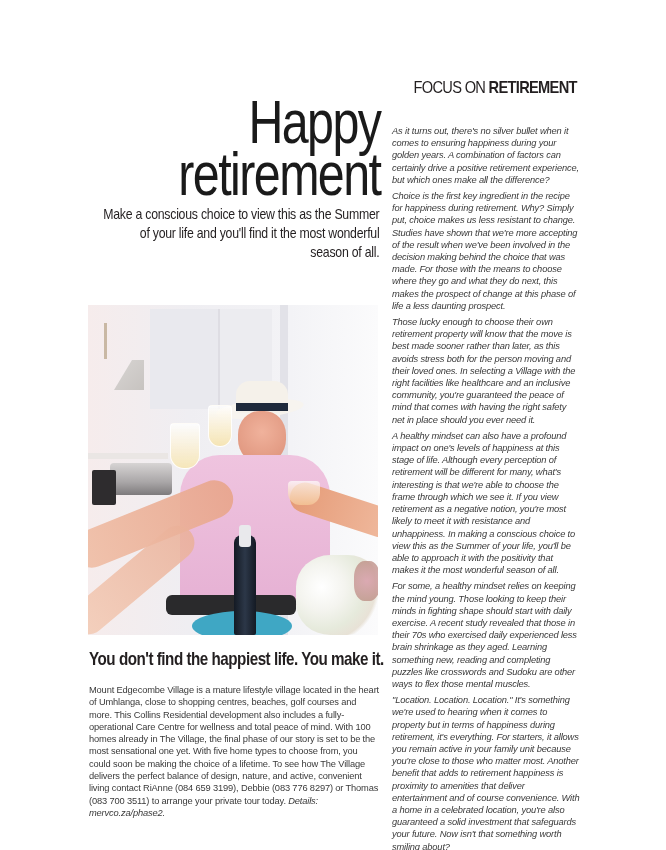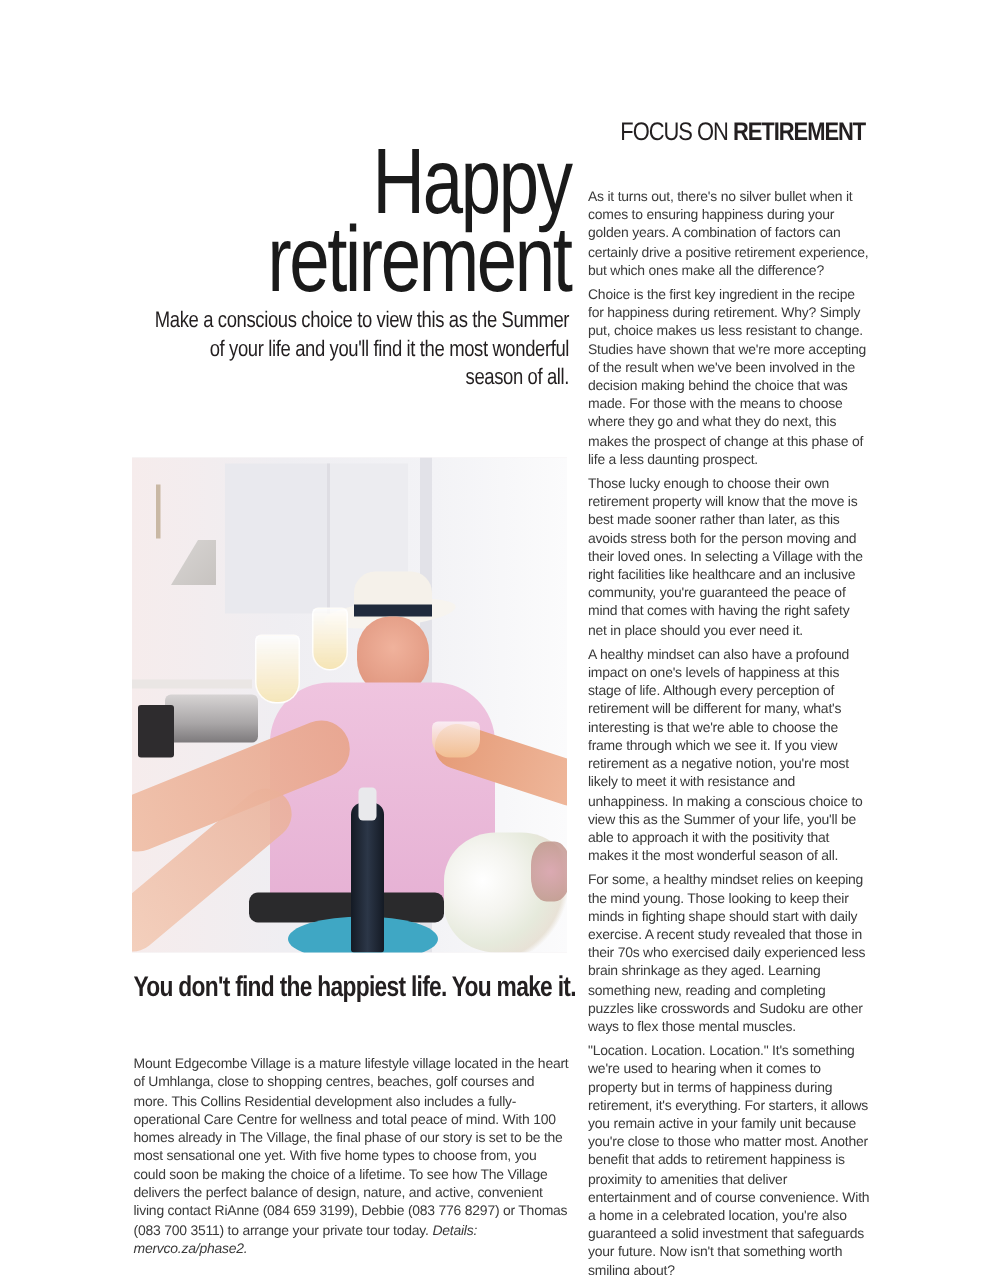--- a/index.html
+++ b/index.html
@@ -36,30 +36,30 @@
       overflow: hidden; background: #f1eef0;
     }
     .photo .layer { position: absolute; }
 
     .sub-heading {
       position: absolute; left: 89px; top: 648px; white-space: nowrap;
       font-size: 19px; color: #231f20; letter-spacing: -0.6px;
       transform: scaleX(0.8); transform-origin: left top;
     }
     .intro-body {
-      position: absolute; left: 89px; top: 703px; width: 290px;
+      position: absolute; left: 89px; top: 684px; width: 290px;
       font-size: 9.3px; line-height: 12.3px; color: #3a3a3a; letter-spacing: -0.15px;
     }
     .intro-body .details { font-style: italic; }
 
     .right-col {
       position: absolute; left: 392px; top: 125px; width: 188px;
       font-size: 9.3px; line-height: 12.2px; color: #3a3a3a; letter-spacing: -0.15px;
     }
-    .right-col p { margin-bottom: 4px; }
+    .right-col p { margin-bottom: 4px; font-style: italic; }
   </style>
 </head>
 <body>
 
 <div class="section-header">
   <span class="light">FOCUS ON</span>
   <span class="bold">RETIREMENT</span>
 </div>
 
 <div class="headline-block">

